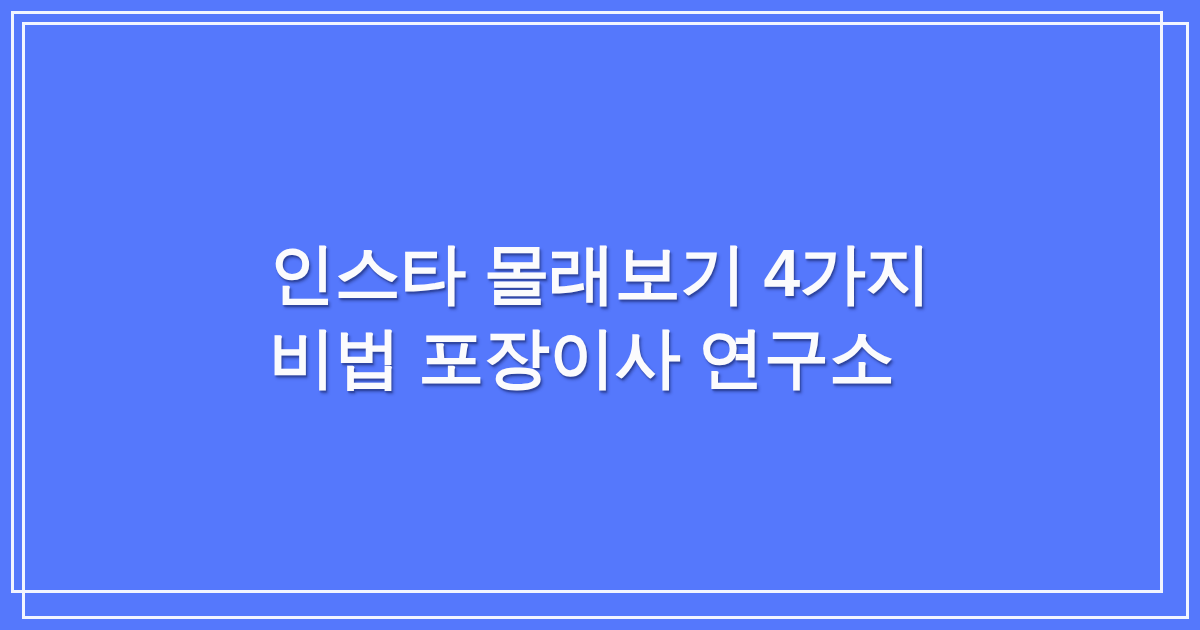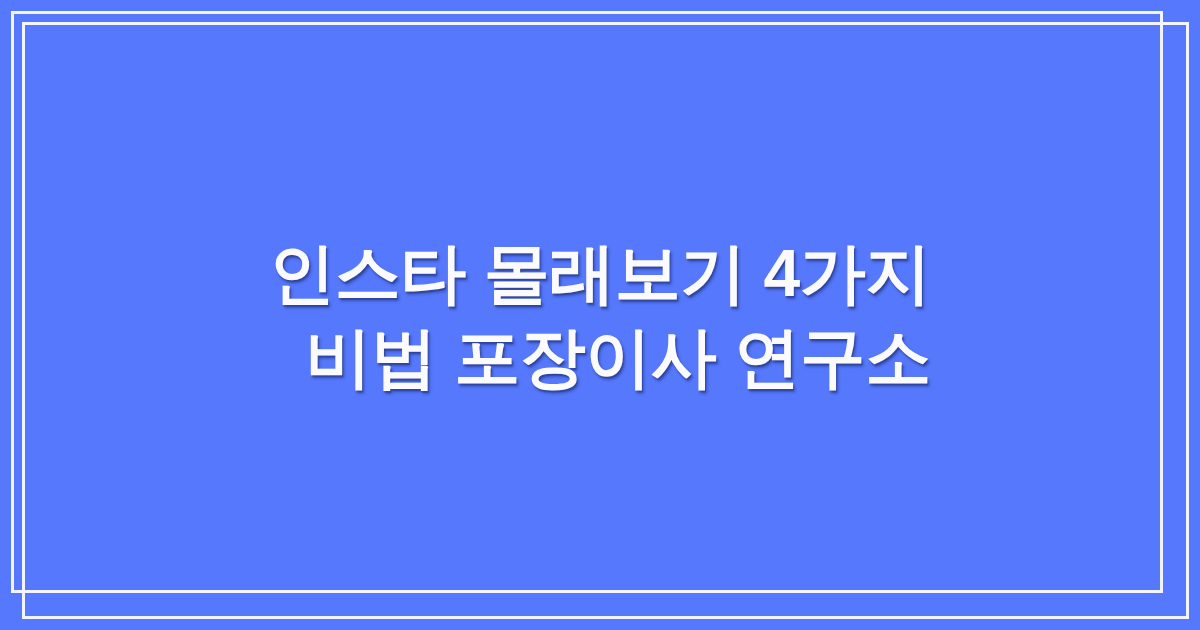--- a/index.html
+++ b/index.html
@@ -58,21 +58,21 @@
     width: 1200px;
     height: 630px;
     display: flex;
     align-items: center;
     justify-content: center;
   }
 
   #headline {
     margin: 0;
     padding: 0 70px;
-    text-align: right;
+    text-align: left;
     font-size: 66px;
     font-weight: 700;
     line-height: 1.28;
     letter-spacing: -0.5px;
     color: #fbfbfd;
     text-shadow:
       2px 3px 3px rgba(18, 30, 90, 0.40),
       1px 2px 1px rgba(18, 30, 90, 0.28);
     white-space: pre-line;
   }

